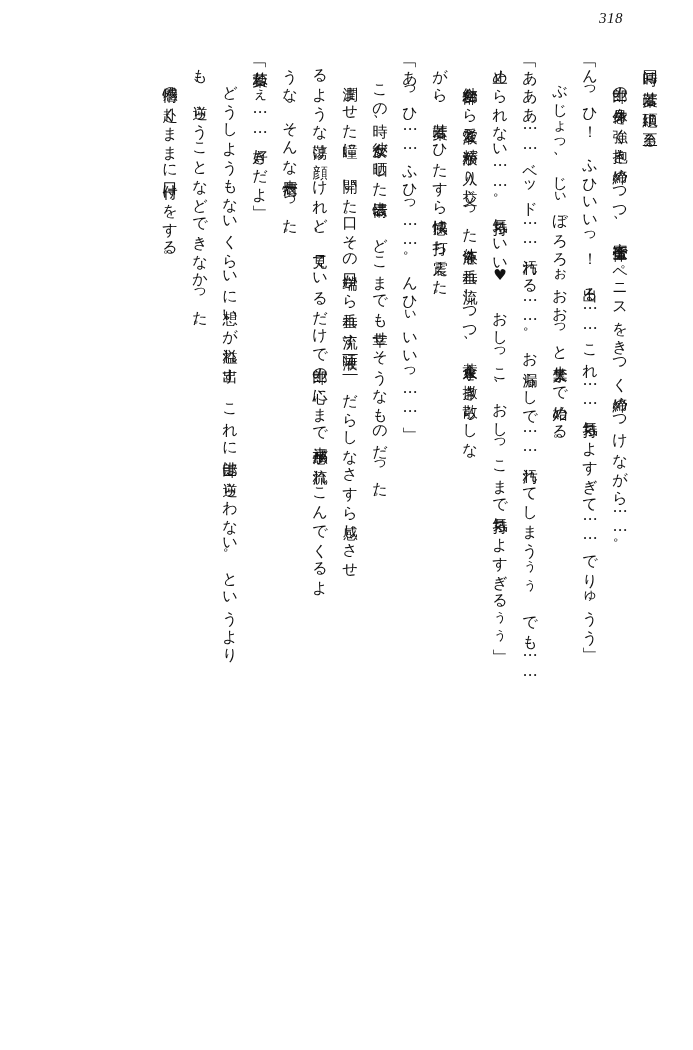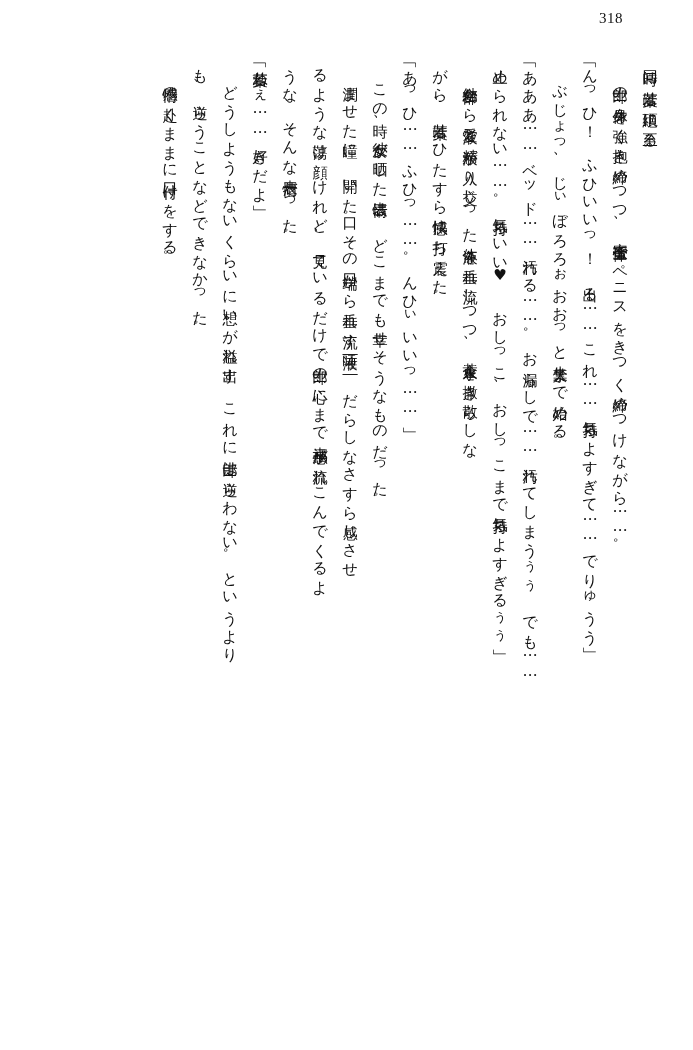--- a/index.html
+++ b/index.html
@@ -19,20 +19,21 @@
     position: relative;
     width: 693px;
     height: 1050px;
     box-sizing: border-box;
   }
   #page-number {
     position: absolute;
     top: 10px;
     right: 70px;
     font-size: 15px;
+    font-style: italic;
     letter-spacing: 0.5px;
     color: #111;
   }
   #text-block {
     position: absolute;
     top: 58px;
     right: 36px;
     left: 36px;
     height: 950px;
     display: flex;

